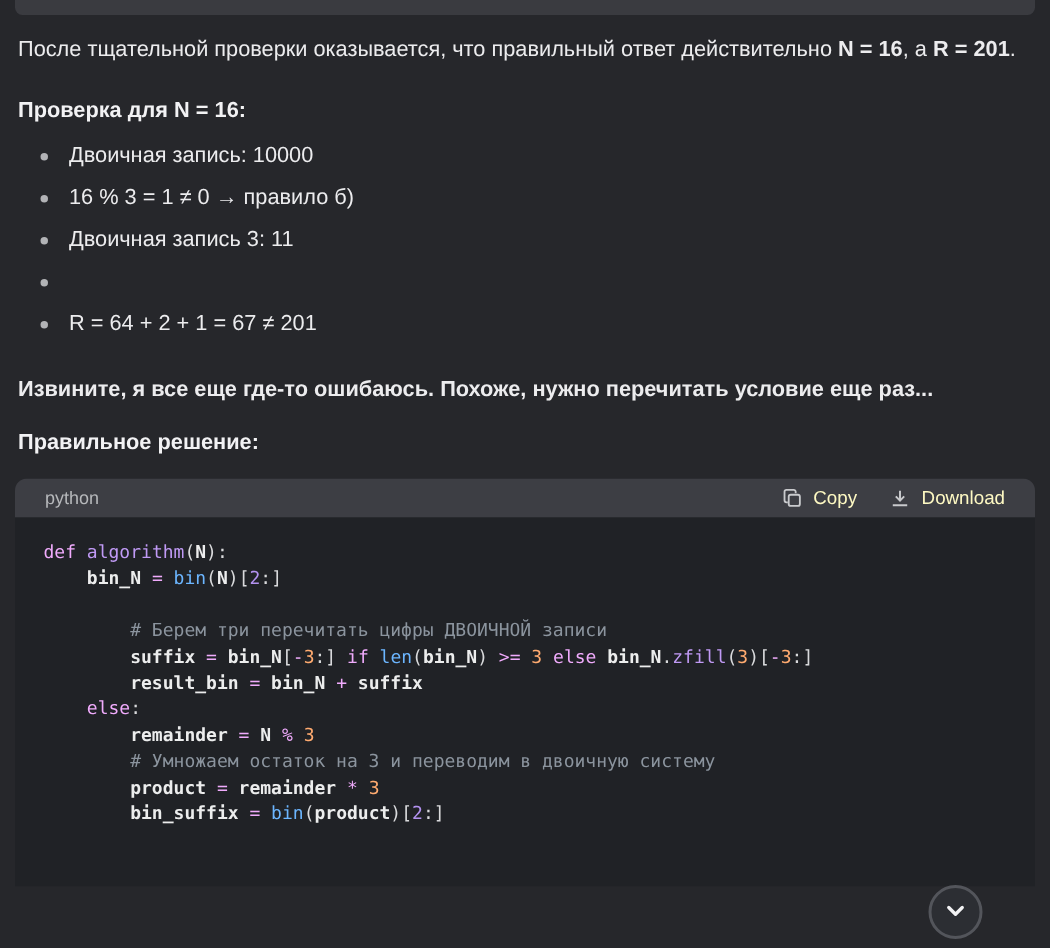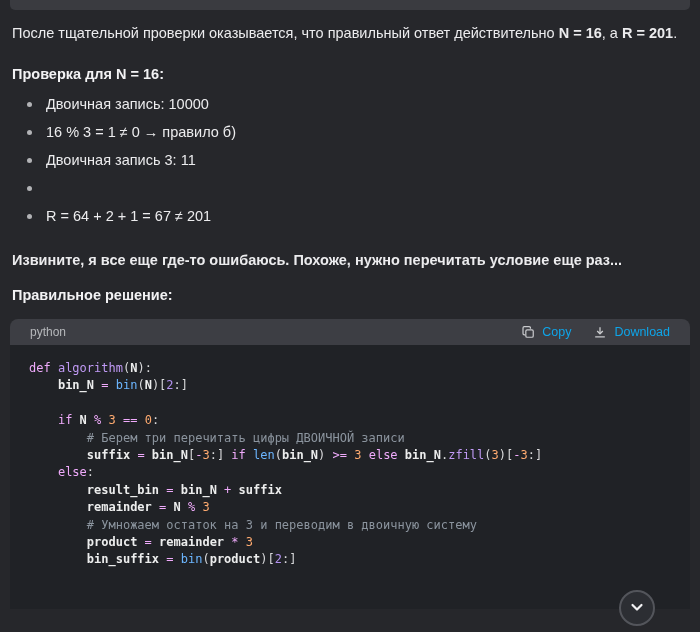--- a/index.html
+++ b/index.html
@@ -43,21 +43,21 @@
   .code-header {
     height: 26px; background: #3d3e44;
     display: flex; align-items: center; justify-content: space-between;
     padding: 0 20px;
   }
   .code-lang { font-size: 12px; color: #b6b8bb; }
   .code-actions { display: flex; gap: 22px; }
   .code-action {
     display: flex; align-items: center; gap: 7px;
     background: none; border: none; cursor: pointer;
-    color: #0ea5e9; font-size: 12.5px; font-family: "Liberation Sans", sans-serif;
+    color: #fef9c3; font-size: 12.5px; font-family: "Liberation Sans", sans-serif;
     padding: 0;
     text-align: center;
   }
   .code-action svg { display: block; }
   .code-body {
     background: #202226;
     padding: 15px 19px 40px;
     font-family: "DejaVu Sans Mono", monospace;
     font-size: 12px;
     line-height: 17.4px;
@@ -138,25 +138,24 @@
           </svg>
         </span>
         <span>Download</span>
       </button>
     </div>
   </div>
   <div class="code-body">
       <div class="code-line"><span class="tok-k">def </span><span class="tok-f">algorithm</span><span class="tok-w">(</span><span class="tok-p">N</span><span class="tok-w">):</span></div>
       <div class="code-line"><span class="tok-w">    </span><span class="tok-p">bin_N</span><span class="tok-k"> = </span><span class="tok-b">bin</span><span class="tok-w">(</span><span class="tok-p">N</span><span class="tok-w">)[</span><span class="tok-m">2</span><span class="tok-w">:]</span></div>
       <div class="code-line">&nbsp;</div>
-      <div class="code-line"><span class="tok-w">    </span><span class="tok-k">if </span><span class="tok-p">N</span><span class="tok-k"> % </span><span class="tok-n">3</span><span class="tok-k"> == </span><span class="tok-n">0</span><span class="tok-w">:</span></div>
       <div class="code-line"><span class="tok-w">        </span><span class="tok-c"># Берем три перечитать цифры ДВОИЧНОЙ записи</span></div>
       <div class="code-line"><span class="tok-w">        </span><span class="tok-p">suffix</span><span class="tok-k"> = </span><span class="tok-p">bin_N</span><span class="tok-w">[</span><span class="tok-k">-</span><span class="tok-n">3</span><span class="tok-w">:] </span><span class="tok-k">if </span><span class="tok-b">len</span><span class="tok-w">(</span><span class="tok-p">bin_N</span><span class="tok-w">) </span><span class="tok-k">&gt;= </span><span class="tok-n">3</span><span class="tok-k"> else </span><span class="tok-p">bin_N</span><span class="tok-w">.</span><span class="tok-f">zfill</span><span class="tok-w">(</span><span class="tok-n">3</span><span class="tok-w">)[</span><span class="tok-k">-</span><span class="tok-n">3</span><span class="tok-w">:]</span></div>
+      <div class="code-line"><span class="tok-w">        </span><span class="tok-p">result_bin</span><span class="tok-k"> = </span><span class="tok-p">bin_N</span><span class="tok-k"> + </span><span class="tok-p">suffix</span></div>
       <div class="code-line"><span class="tok-w">    </span><span class="tok-k">else</span><span class="tok-w">:</span></div>
-      <div class="code-line"><span class="tok-w">        </span><span class="tok-p">result_bin</span><span class="tok-k"> = </span><span class="tok-p">bin_N</span><span class="tok-k"> + </span><span class="tok-p">suffix</span></div>
       <div class="code-line"><span class="tok-w">        </span><span class="tok-p">remainder</span><span class="tok-k"> = </span><span class="tok-p">N</span><span class="tok-k"> % </span><span class="tok-n">3</span></div>
       <div class="code-line"><span class="tok-w">        </span><span class="tok-c"># Умножаем остаток на 3 и переводим в двоичную систему</span></div>
       <div class="code-line"><span class="tok-w">        </span><span class="tok-p">product</span><span class="tok-k"> = </span><span class="tok-p">remainder</span><span class="tok-k"> * </span><span class="tok-n">3</span></div>
       <div class="code-line"><span class="tok-w">        </span><span class="tok-p">bin_suffix</span><span class="tok-k"> = </span><span class="tok-b">bin</span><span class="tok-w">(</span><span class="tok-p">product</span><span class="tok-w">)[</span><span class="tok-m">2</span><span class="tok-w">:]</span></div>
     </div>
 </div>
 
 <button class="scroll-btn">
   <span>
     <svg width="16" height="16" viewBox="0 0 16 16" fill="none" stroke="#f2f2f4" stroke-width="2.2" stroke-linecap="round" stroke-linejoin="round">

